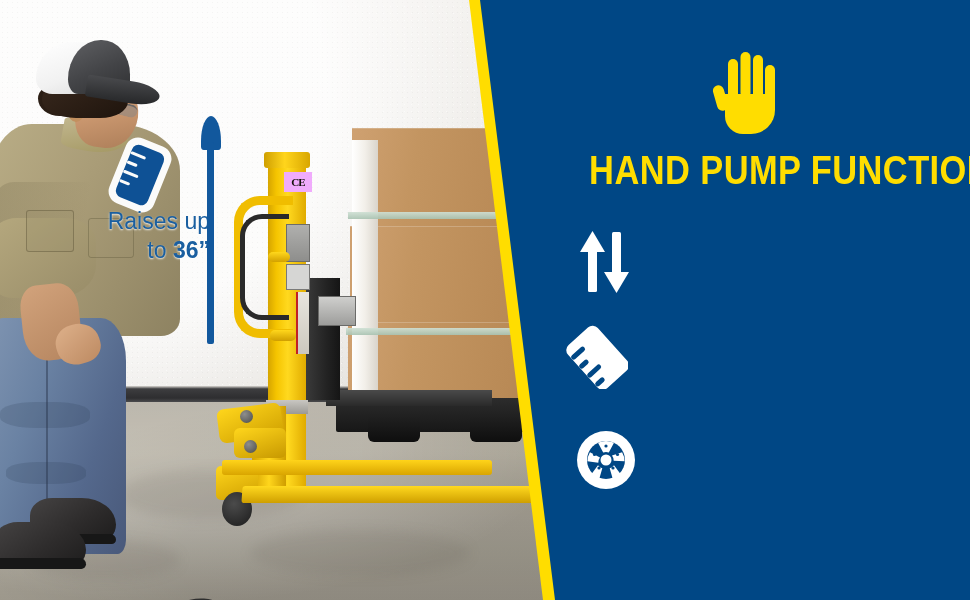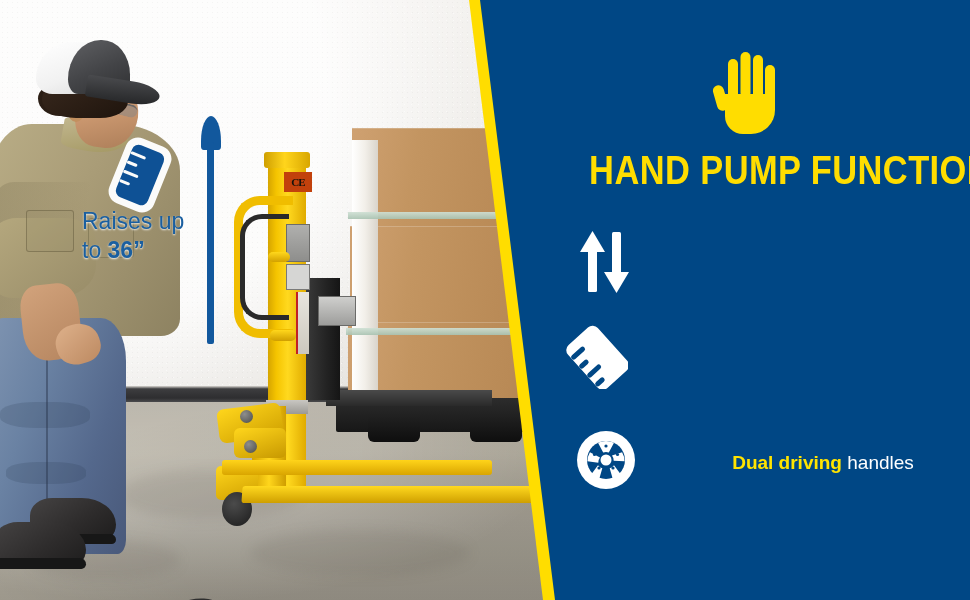--- a/index.html
+++ b/index.html
@@ -160,21 +160,21 @@
     background:linear-gradient(90deg,#d6a500 0%,#f5c400 22%,#ffd91f 52%,#e0ab00 100%);
     border-radius:3px 3px 0 0;
   }
   .mast-top{
     position:absolute;left:264px;top:152px;width:46px;height:16px;
     background:linear-gradient(90deg,#cf9f00,#ffd51c 45%,#d8a600);
     border-radius:3px;
   }
   .ce-plate{
     position:absolute;left:284px;top:172px;width:28px;height:20px;
-    background:#c2410c;
+    background:#f0abfc;
     display:flex;align-items:center;justify-content:center;
     font-size:11px;font-weight:bold;color:#15130c;font-family:"Liberation Serif",serif;
     letter-spacing:-1px;
   }
   .mast-decal{
     position:absolute;left:286px;top:224px;width:22px;height:36px;
     background:linear-gradient(180deg,#b0b0ae,#8e8e8c);
     border:1px solid #6d6d6b;
   }
   .mast-decal2{
@@ -312,21 +312,21 @@
   }
   .rule-icon-left .body{
     position:absolute;left:0;top:0;width:34px;height:56px;
     background:#0e5195;border-radius:7px;
   }
   .rule-icon-left .tick{
     position:absolute;left:0;height:3px;background:#fbfbfa;border-radius:2px;
   }
   .callout-text{
     position:absolute;left:82px;top:207px;width:128px;
-    text-align:left;
+    text-align:right;
     color:#1a5fa0;
     font-size:23px;line-height:29px;
     font-family:"Liberation Sans", sans-serif;
     text-shadow:0 1px 2px rgba(255,255,255,.9);
   }
   .callout-text b{font-weight:bold;}
   .up-arrow{
     position:absolute;left:199px;top:116px;width:24px;height:228px;
   }
   .up-arrow .shaft{
@@ -554,19 +554,16 @@
           </g>
           <g fill="#004785">
             <circle cx="30" cy="16" r="1.6"></circle>
               <circle cx="41.5" cy="24.5" r="1.6"></circle>
             <circle cx="37" cy="38" r="1.6"></circle>
               <circle cx="23" cy="38" r="1.6"></circle>
             <circle cx="18.5" cy="24.5" r="1.6"></circle>
           </g>
         </svg>
       </div>
-      <div class="ftext">
-        <b>Dual driving</b><span> handles</span>
-      </div>
     </div>
 
   </div>
 </div>
 
 </body></html>

